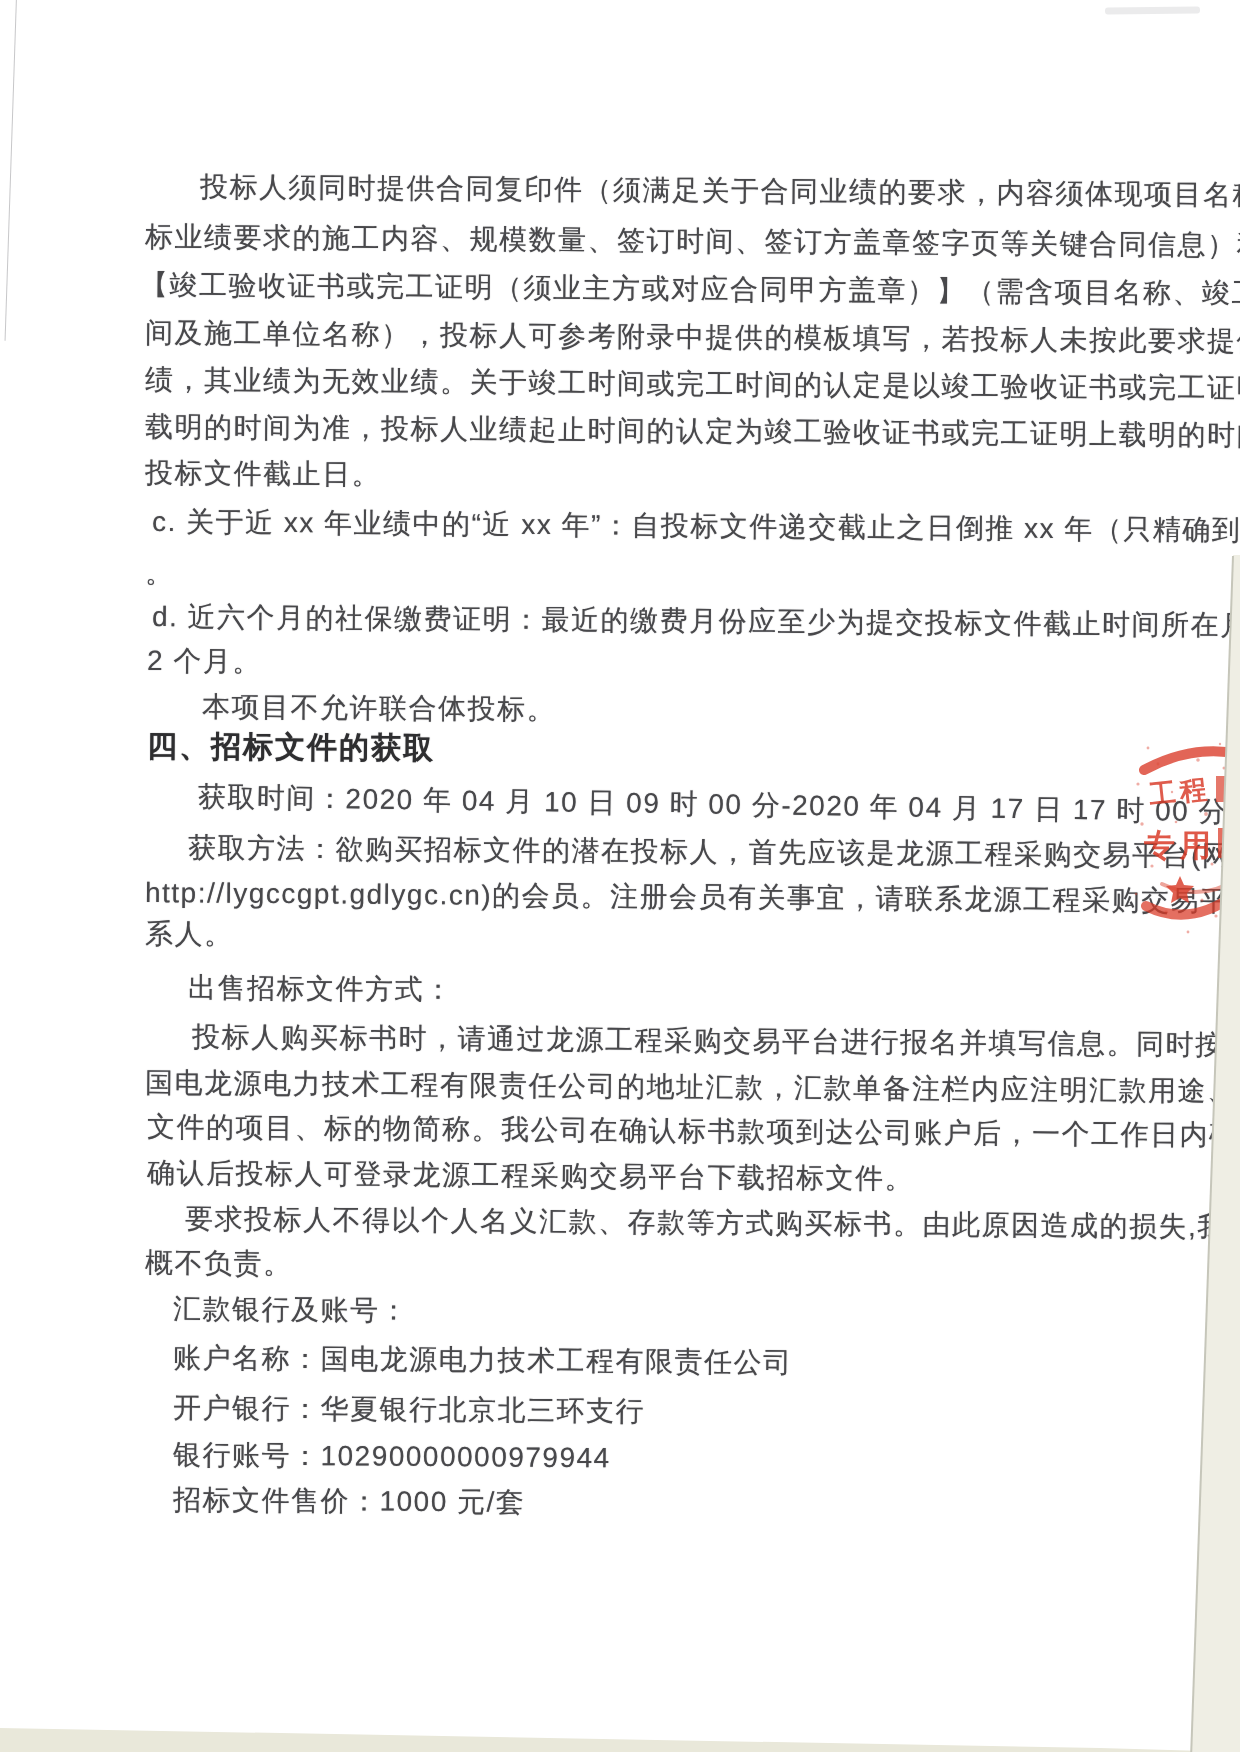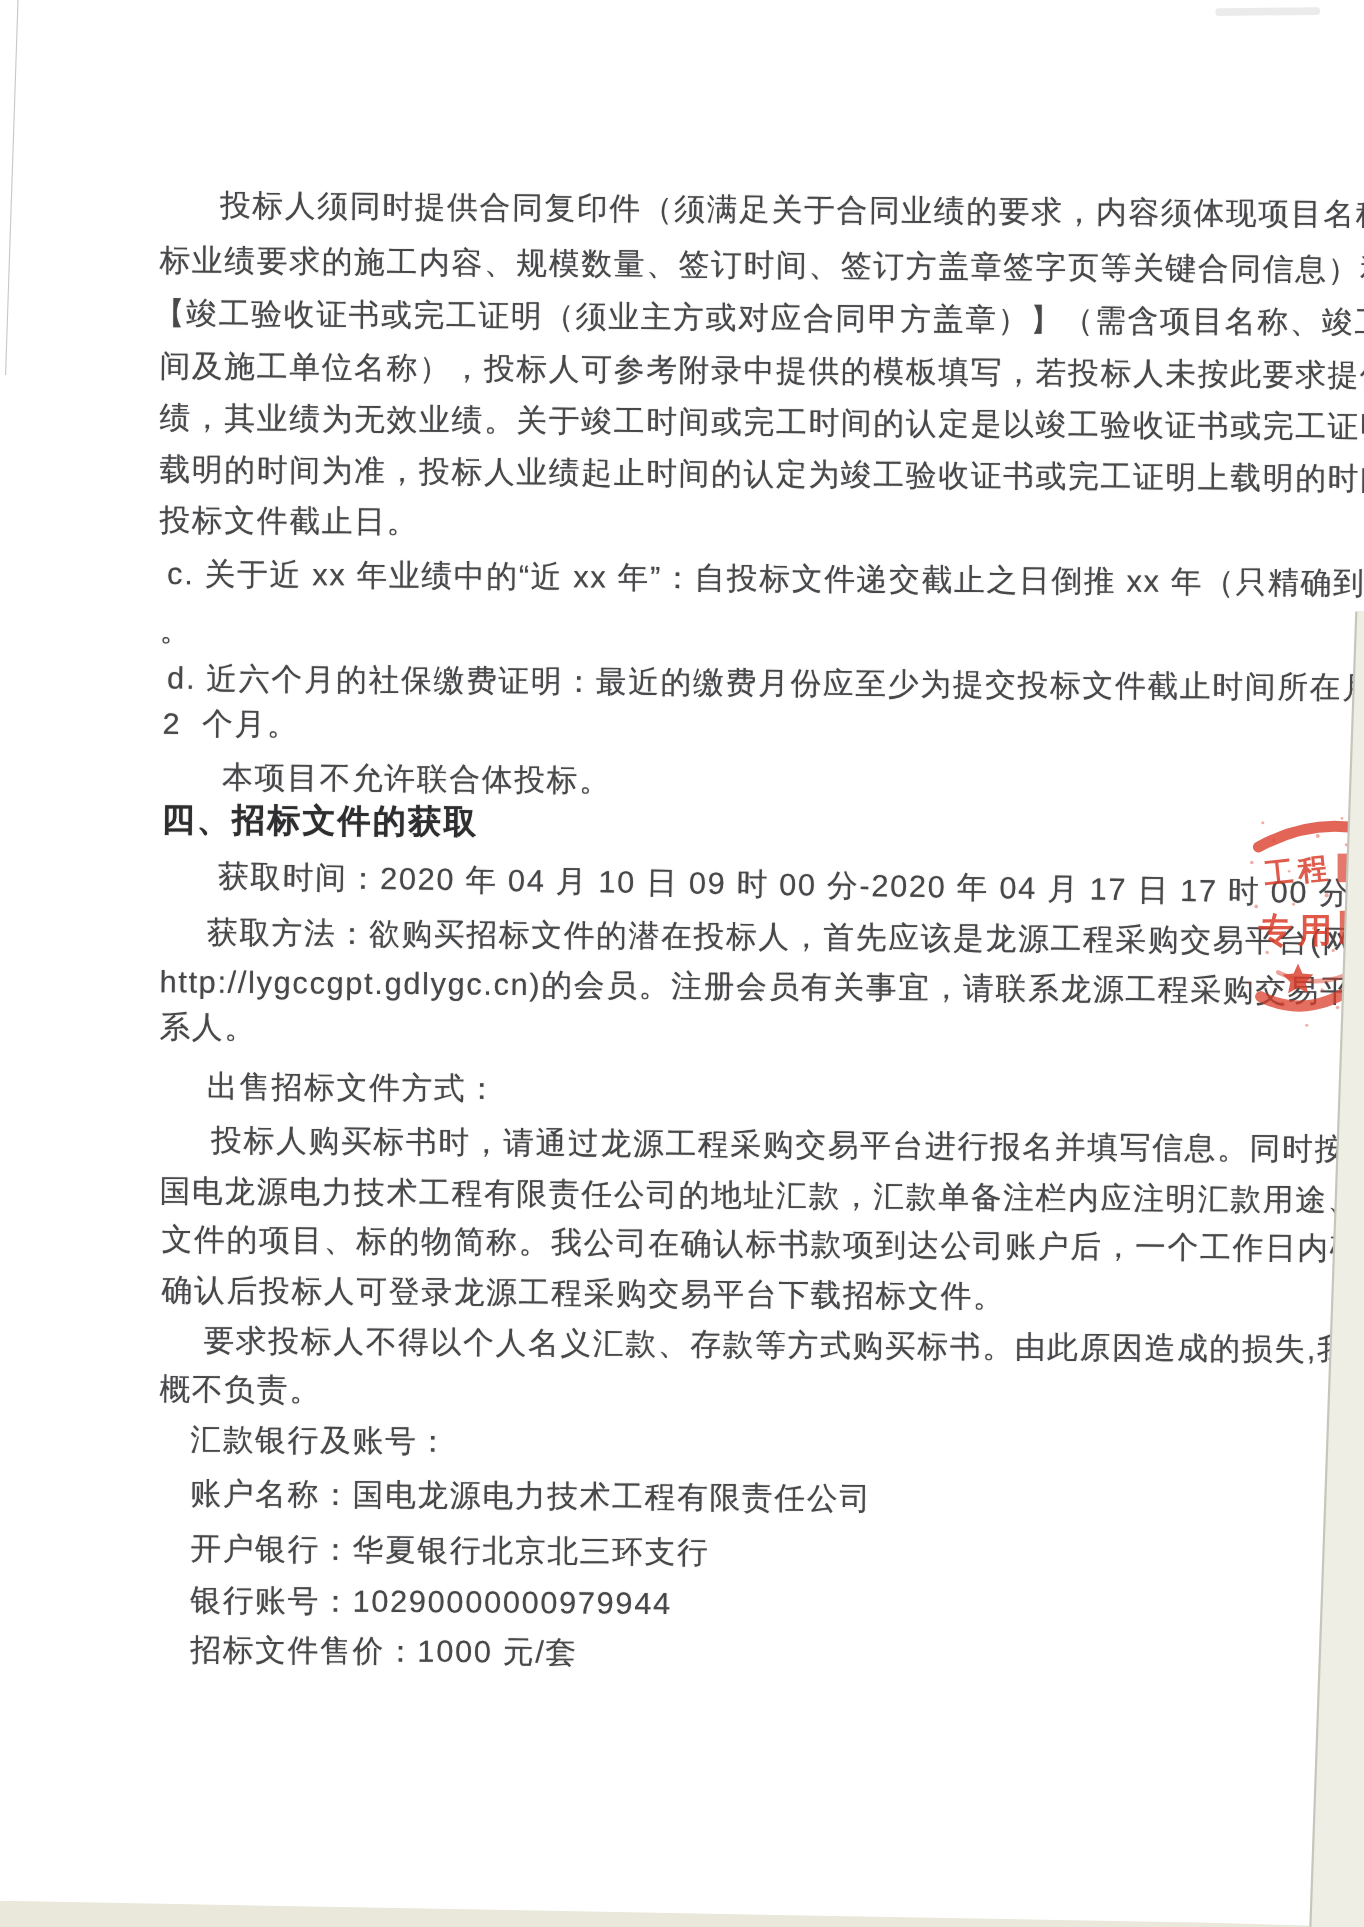--- a/index.html
+++ b/index.html
@@ -78,21 +78,21 @@
   <div class="ln" style="left:140px;top:268px;">【竣工验收证书或完工证明（须业主方或对应合同甲方盖章）】（需含项目名称、竣工时</div>
   <div class="ln" style="left:145px;top:316px;">间及施工单位名称），投标人可参考附录中提供的模板填写，若投标人未按此要求提供业</div>
   <div class="ln" style="left:145px;top:363px;">绩，其业绩为无效业绩。关于竣工时间或完工时间的认定是以竣工验收证书或完工证明上</div>
   <div class="ln" style="left:145px;top:410px;">载明的时间为准，投标人业绩起止时间的认定为竣工验收证书或完工证明上载明的时间至</div>
   <div class="ln" style="left:145px;top:456px;">投标文件截止日。</div>
 
   <div class="ln" style="left:152px;top:505px;">c. 关于近 xx 年业绩中的“近 xx 年”：自投标文件递交截止之日倒推 xx 年（只精确到月份）</div>
   <div class="ln" style="left:145px;top:556px;">。</div>
 
   <div class="ln" style="left:152px;top:600px;">d. 近六个月的社保缴费证明：最近的缴费月份应至少为提交投标文件截止时间所在月份前</div>
-  <div class="ln" style="left:147px;top:644px;font-family:Liberation Mono, monospace;">2 个月。</div>
+  <div class="ln" style="left:147px;top:644px;">2 个月。</div>
 
   <div class="ln" style="left:202px;top:690px;">本项目不允许联合体投标。</div>
 
   <div class="ln h4" style="left:147px;top:729px;">四、招标文件的获取</div>
 
   <div class="ln tilt2" style="left:198px;top:780px;">获取时间：2020 年 04 月 10 日 09 时 00 分-2020 年 04 月 17 日 17 时 00 分</div>
 
   <div class="ln" style="left:188px;top:831px;">获取方法：欲购买招标文件的潜在投标人，首先应该是龙源工程采购交易平台(网址：</div>
   <div class="ln" style="left:145px;top:876px;">http://lygccgpt.gdlygc.cn)的会员。注册会员有关事宜，请联系龙源工程采购交易平台报名联</div>
   <div class="ln" style="left:145px;top:917px;">系人。</div>

